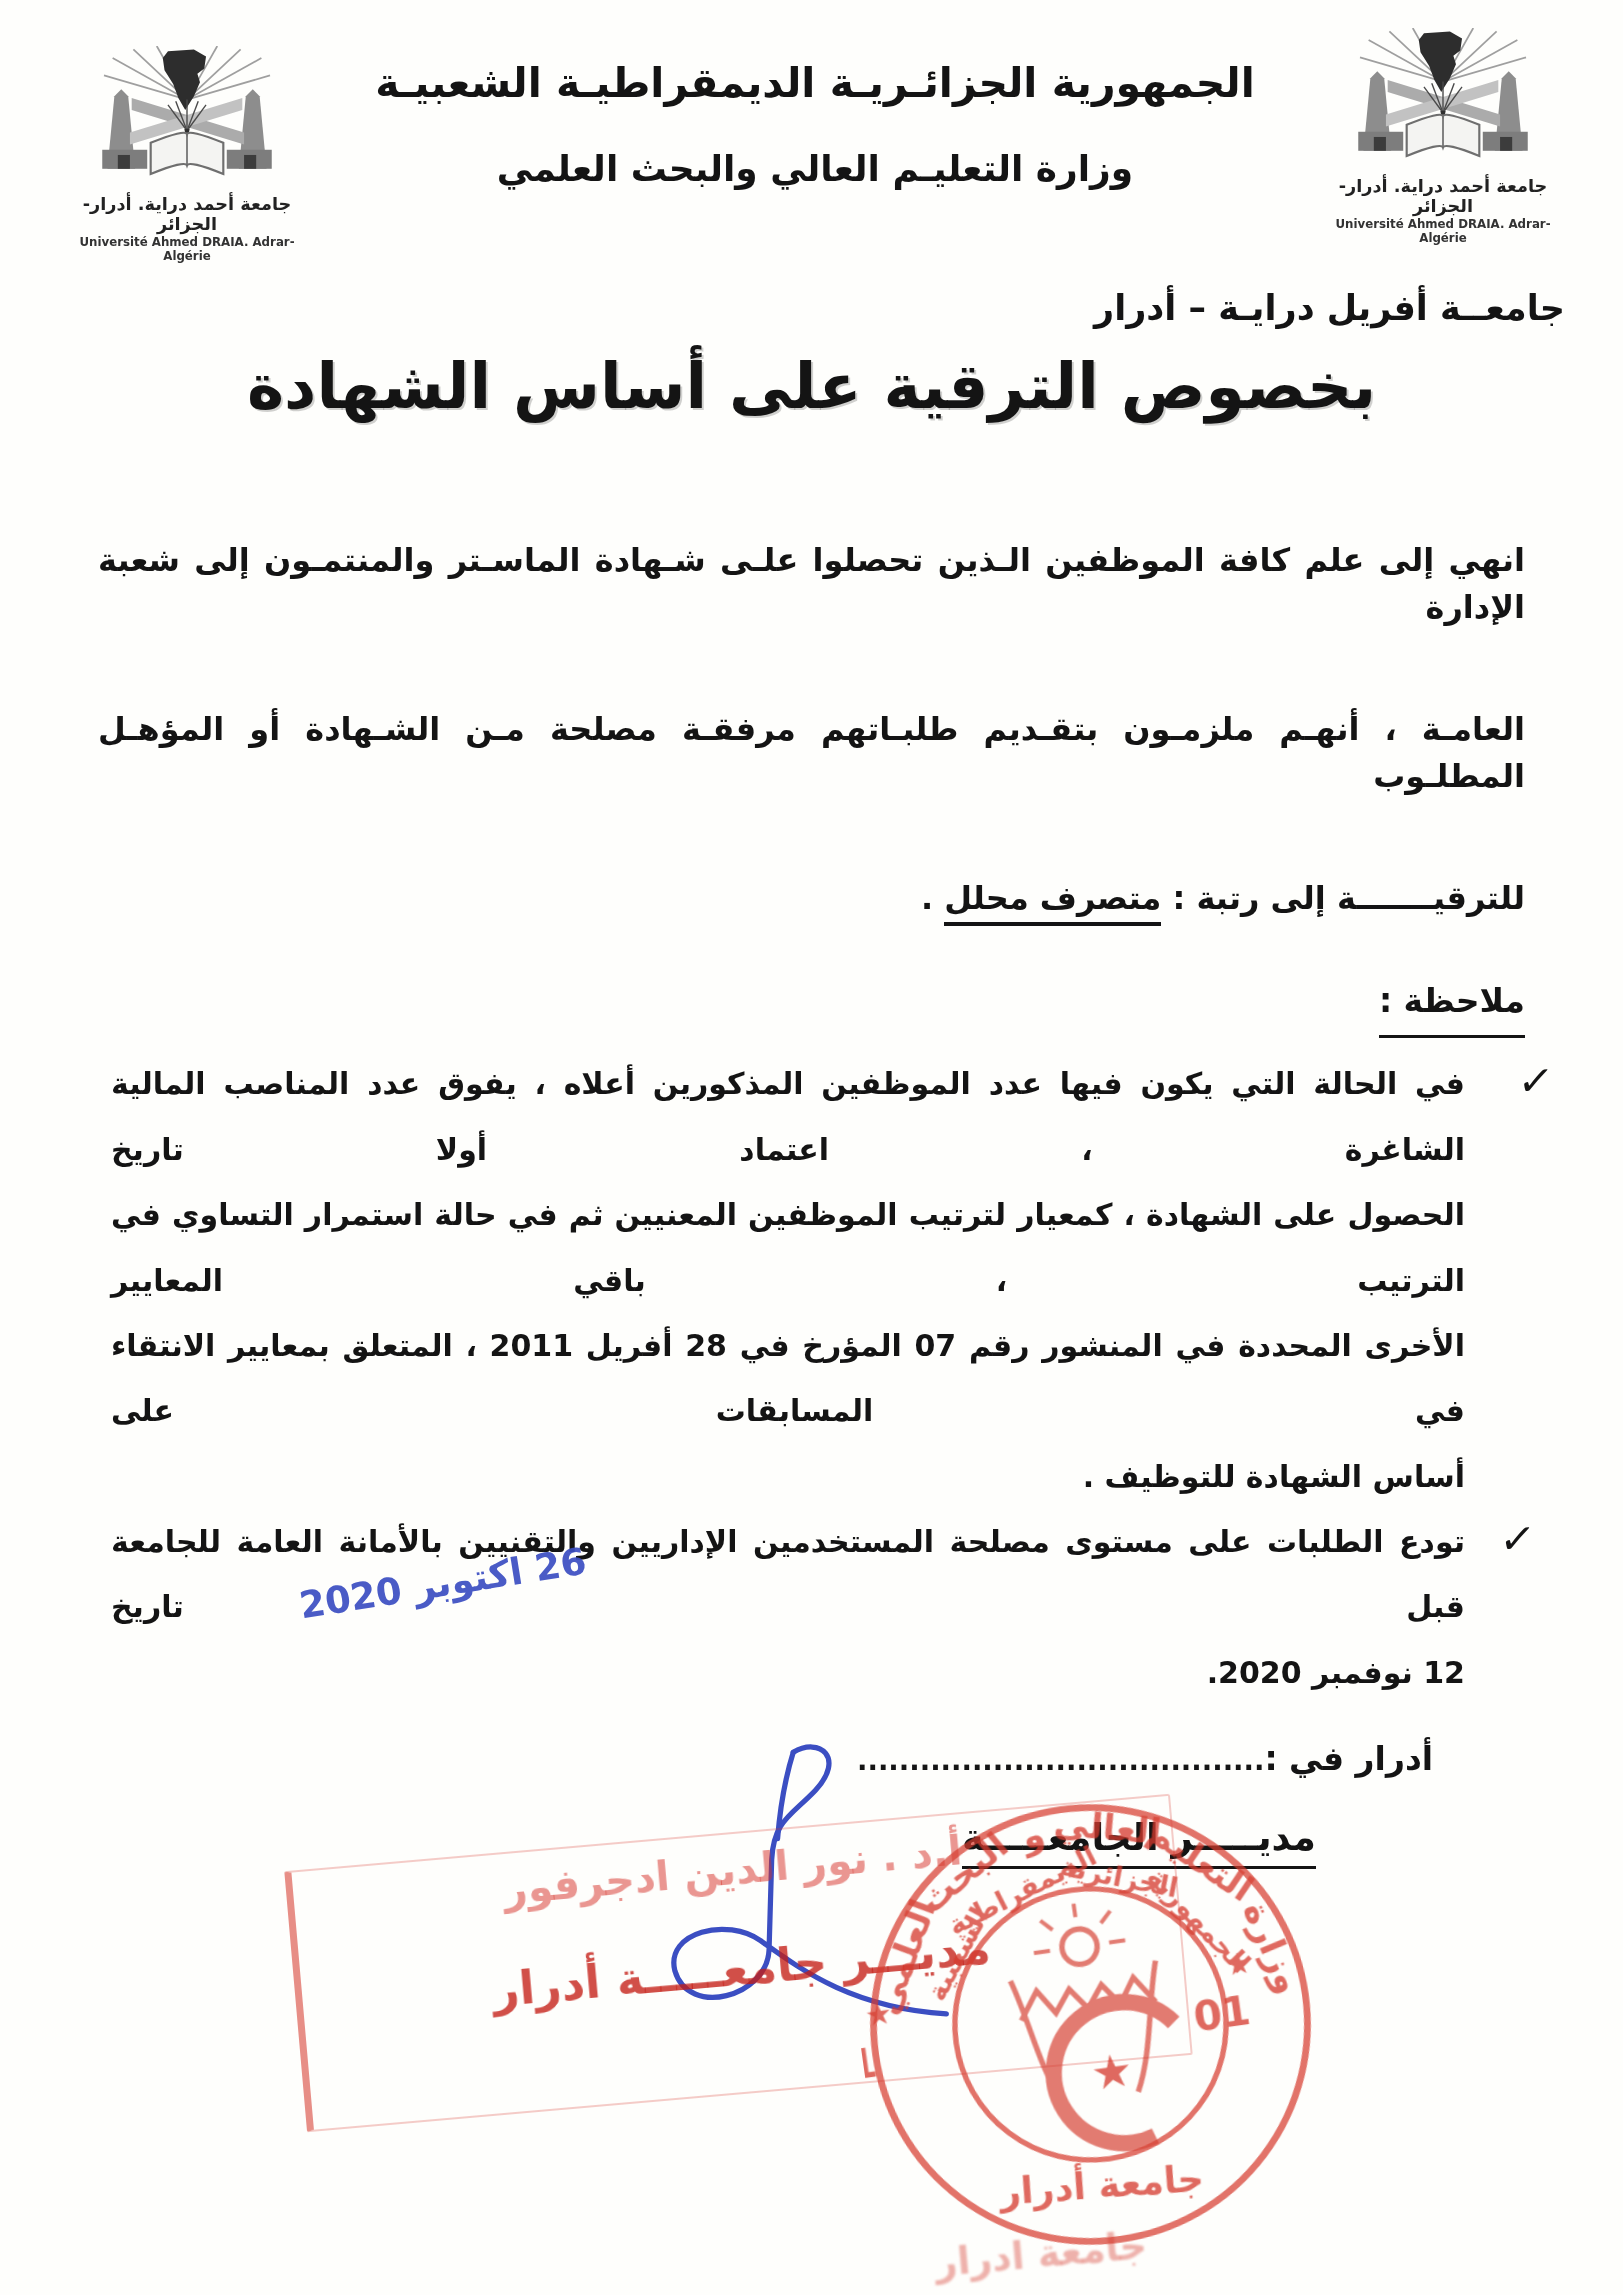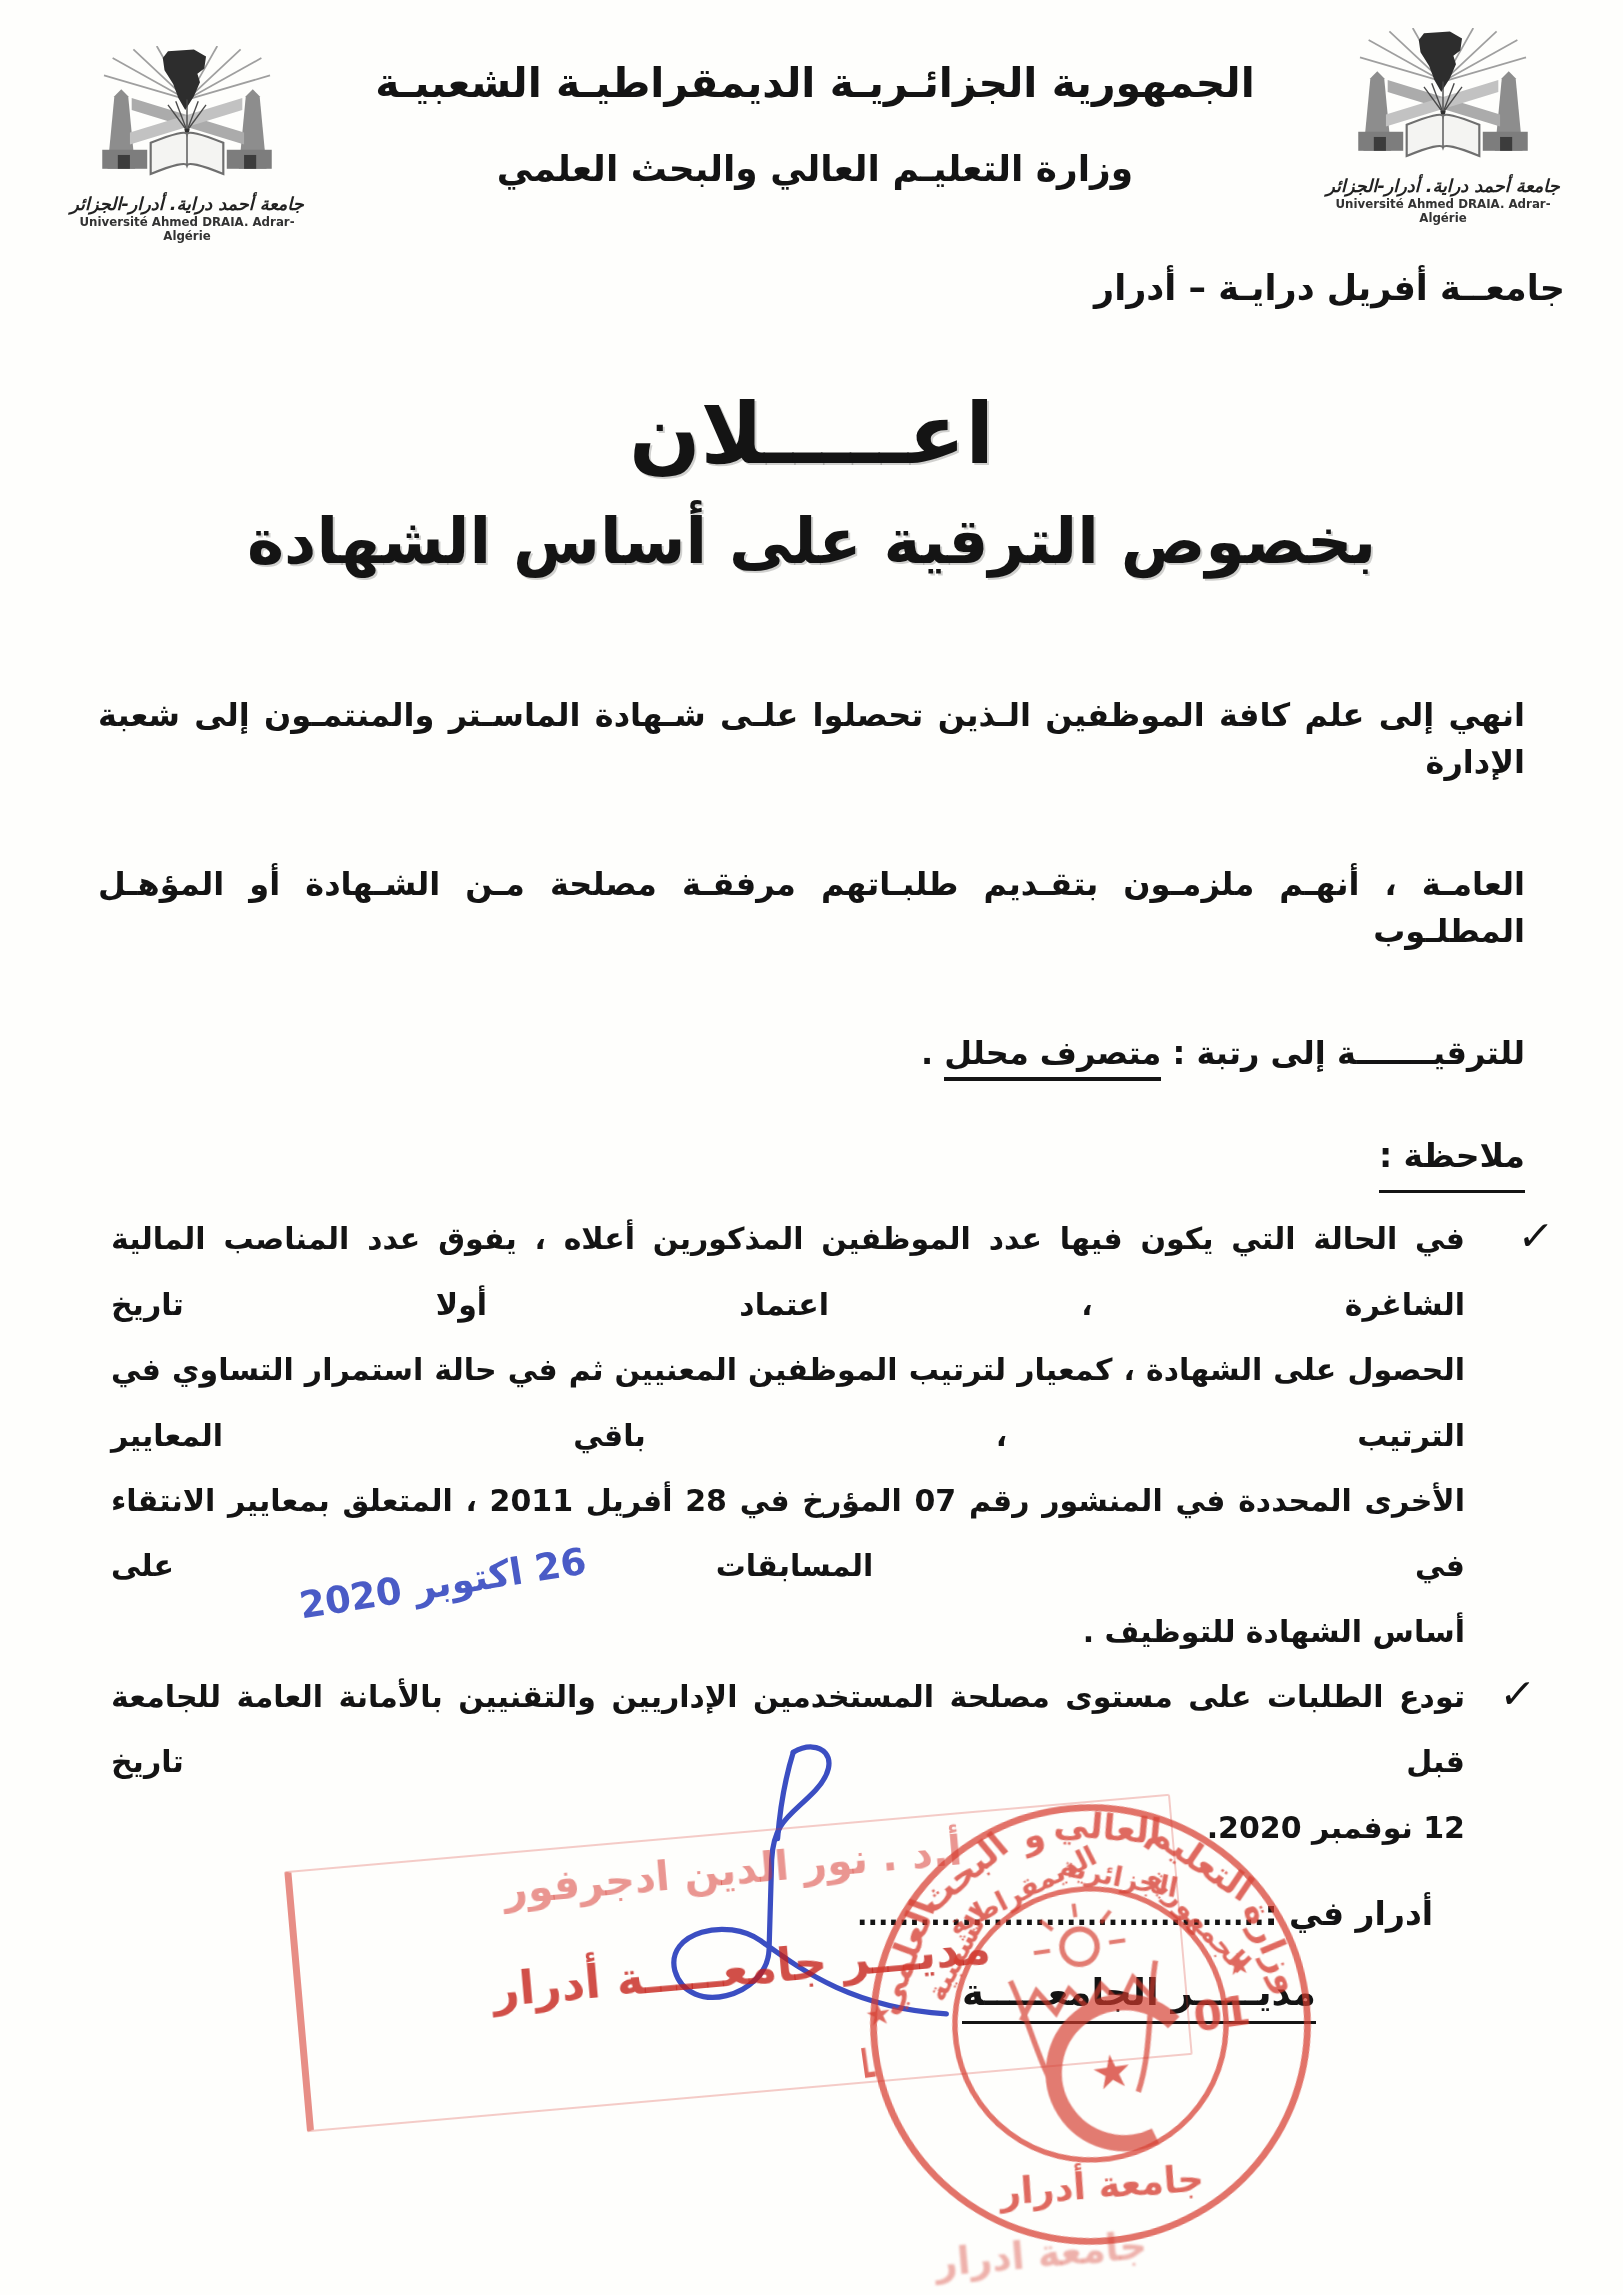--- a/index.html
+++ b/index.html
@@ -5,21 +5,21 @@
   html,body { margin:0; padding:0; background:#d9d9d9; }
   .page {
     position:relative; width:1623px; height:2295px; margin:0 auto;
     background:#fefefc; color:#141414; overflow:hidden;
     font-family:"DejaVu Sans", sans-serif; direction:rtl; font-weight:700;
   }
   
   .header { display:flex; justify-content:space-between; align-items:flex-start; padding:27.5px 51px 0 58px; }
   .logo-box { width:258px; text-align:center; flex:0 0 auto; }
   .logo-box svg { width:216px; height:147px; display:block; margin:0 auto; }
-  .logo-caption-ar { font-size:17.7px; margin-top:1.3px; color:#222;font-style:italic; }
+  .logo-caption-ar { font-size:17.7px; margin-top:1.3px; color:#222; }
   .logo-caption-fr { font-size:11.8px; direction:ltr; color:#333; margin-top:1.3px; }
   .center-block { flex:1 1 auto; text-align:center; padding-top:31px; }
   .republic { font-size:41px; letter-spacing:0.7px; }
   .ministry { font-size:36px; margin-top:41px; }
   .right-logo { padding-top:18.3px; }
   .univ-line { text-align:right; padding:25px 58px 0 0; font-size:35px; }
   
   .main-title { text-align:center; margin-top:77px; font-size:84px; letter-spacing:2px;
                 text-shadow:2px 2px 0 rgba(0,0,0,.18); }
   .subtitle  { text-align:center; margin-top:22px; font-size:63px;
@@ -142,21 +142,20 @@
         <path d="M68,112 Q108,96 110,102 Q112,96 152,112 L152,148 Q112,132 110,138 Q108,132 68,148 Z" fill="#f4f4f2" stroke="#6f6f6f" stroke-width="2.5"></path>
         <line x1="110" y1="102" x2="110" y2="138" stroke="#6f6f6f" stroke-width="2"></line>
       </svg>
       <div class="logo-caption-ar">جامعة أحمد دراية. أدرار-الجزائر</div>
       <div class="logo-caption-fr">Université Ahmed DRAIA. Adrar-Algérie</div>
     </div>
   </div>
 
   <div class="univ-line">جامعــة أفريل درايـة – أدرار</div>
 
-  <div class="main-title">اعـــــلان</div>
   <div class="subtitle">بخصوص الترقية على أساس الشهادة</div>
 
   <div class="body-block">
     <div class="body-line j">انهي إلى علم كافة الموظفين الـذين تحصلوا علـى شـهادة الماسـتر والمنتمـون إلى شعبة الإدارة</div>
     <div class="body-line j">العامـة ، أنهـم ملزمـون بتقـديم طلبـاتهم مرفقـة مصلحة مـن الشـهادة أو المؤهـل المطلـوب</div>
     <div class="body-line line3">
       <span>للترقيـــــــة إلى رتبة : </span><span class="rank-underline">متصرف محلل</span><span> .</span>
     </div>
   </div>
 

